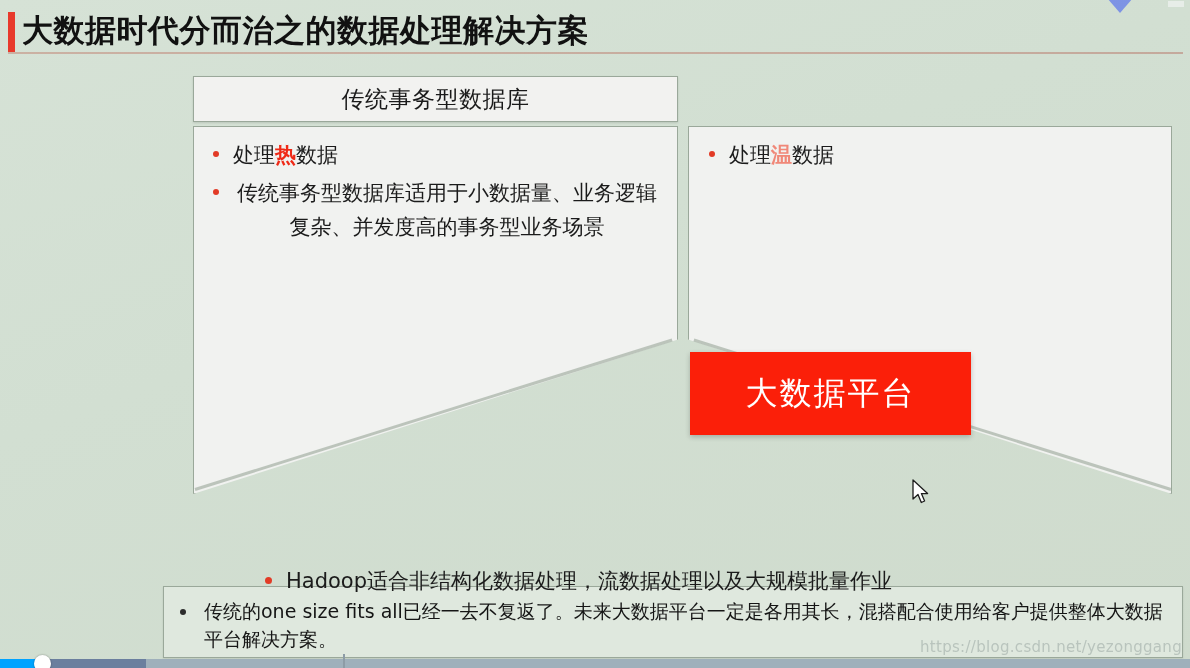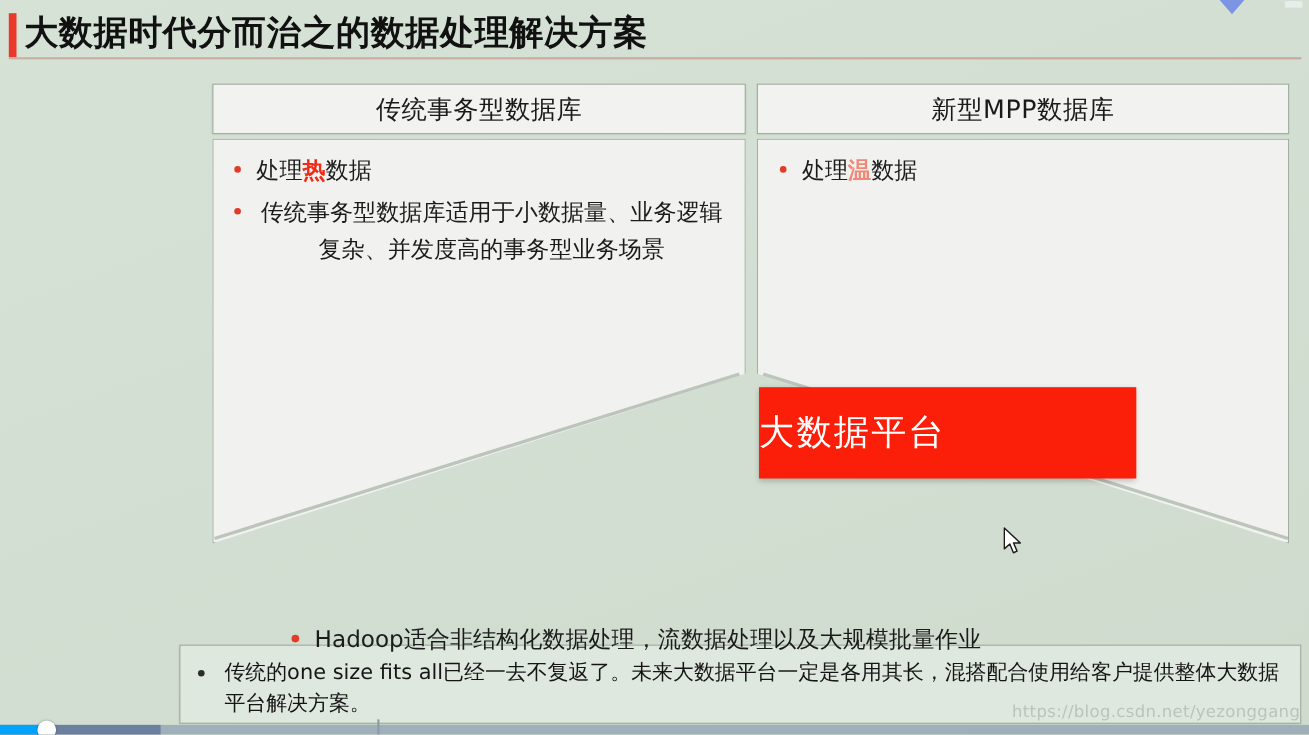--- a/index.html
+++ b/index.html
@@ -168,25 +168,26 @@
   }
   .hot  { color: #ef2a17; font-weight: bold; }
   .warm { color: #f08878; font-weight: bold; }
   .cold { color: #24a8e0; font-weight: bold; }
 
   
   #redbox {
     position: absolute;
     left: 497px;
     top: 276px;
-    width: 343px;
+    width: 281px;
     height: 83px;
     background: #fb1f09;
     display: flex;
     align-items: center;
+    justify-content: center;
     box-shadow: 0 2px 5px rgba(0,0,0,.22);
     z-index: 6;
   }
   #redbox-label {
     color: #ffffff;
     font-size: 32px;
     letter-spacing: 2px;
   }
 
   
@@ -338,23 +339,20 @@
     <div id="title-text">大数据时代分而治之的数据处理解决方案</div>
   </div>
   <div id="title-rule"></div>
   <div id="blue-chevron"></div>
   <div id="corner-dots"></div>
 
   <div id="diagram">
 
     <div id="cap-left" class="cap-box">
       <span class="cap-label">传统事务型数据库</span>
-    </div>
-    <div id="cap-right" class="cap-box">
-      <span class="cap-label">新型MPP数据库</span>
     </div>
 
     <div id="panel-left" class="panel"></div>
     <div id="panel-right" class="panel"></div>
     <div id="diag-left" class="diag-edge"></div>
     <div id="diag-right" class="diag-edge"></div>
 
     <div id="bl-left" class="bullet-list">
       <div class="bullet">
         <span class="dot"></span>

